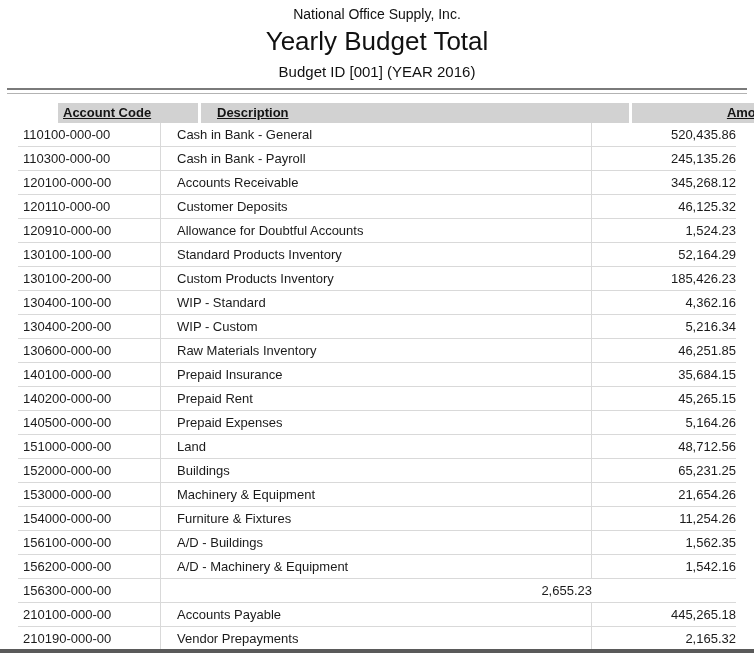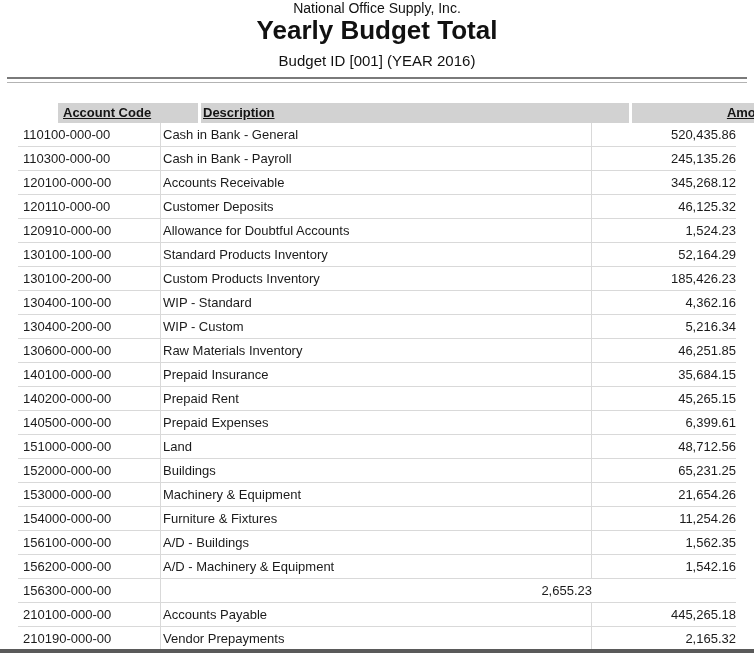--- a/index.html
+++ b/index.html
@@ -7,23 +7,23 @@
     --grid-line:#d9d9d9;
     --rule-dark:#7a7a7a;
     --rule-light:#b3b3b3;
     --bottom-bar:#5a5a5a;
     --text:#1b1b1b;
   }
   *{margin:0;padding:0;box-sizing:border-box;}
   html,body{width:754px;height:653px;background:#ffffff;overflow:hidden;}
   body{font-family:"Liberation Sans",sans-serif;color:var(--text);position:relative;}
 
-  .report-header{text-align:center;}
+  .report-header{text-align:center;padding-top:6px;}
   .company-name{font-size:14px;font-weight:400;color:#111;}
-  .report-title{font-size:26px;font-weight:700;color:#111;line-height:1.15;}
+  .report-title{font-size:26px;font-weight:400;color:#111;margin-top:5px;line-height:1.15;}
   .report-subtitle{font-size:15px;font-weight:400;color:#111;margin-top:6px;}
 
   .double-rule{
     margin:8px 7px 0 7px;
     height:6px;
     border-top:2px solid var(--rule-dark);
     border-bottom:1px solid var(--rule-light);
   }
 
   .budget-table{
@@ -42,21 +42,21 @@
     font-size:13px;
     font-weight:700;
     text-decoration:underline;
     color:#141414;
   }
   .thead .cell.c1,.thead .cell.c2{border-right:3px solid #ffffff;}
   .tbody .trow{height:24px;line-height:23px;border-bottom:1px solid var(--grid-line);}
   .tbody .cell{font-size:13px;color:var(--text);white-space:nowrap;overflow:hidden;}
   .tbody .cell.c1,.tbody .cell.c2{border-right:1px solid var(--grid-line);}
   .cell.c1{padding-left:5px;}
-  .cell.c2{padding-left:2px;}
+  .cell.c2{padding-left:16px;}
   .cell.c3{text-align:right;}
 
   .bottom-bar{
     position:absolute;
     left:0;bottom:0;
     width:754px;height:4px;
     background:var(--bottom-bar);
   }
 </style>
 </head>
@@ -145,21 +145,21 @@
 
   <div class="trow">
     <div class="cell c1">140200-000-00</div>
     <div class="cell c2">Prepaid Rent</div>
     <div class="cell c3">45,265.15</div>
   </div>
 
   <div class="trow">
     <div class="cell c1">140500-000-00</div>
     <div class="cell c2">Prepaid Expenses</div>
-    <div class="cell c3">6,399.61</div>
+    <div class="cell c3">5,164.26</div>
   </div>
 
   <div class="trow">
     <div class="cell c1">151000-000-00</div>
     <div class="cell c2">Land</div>
     <div class="cell c3">48,712.56</div>
   </div>
 
   <div class="trow">
     <div class="cell c1">152000-000-00</div>

